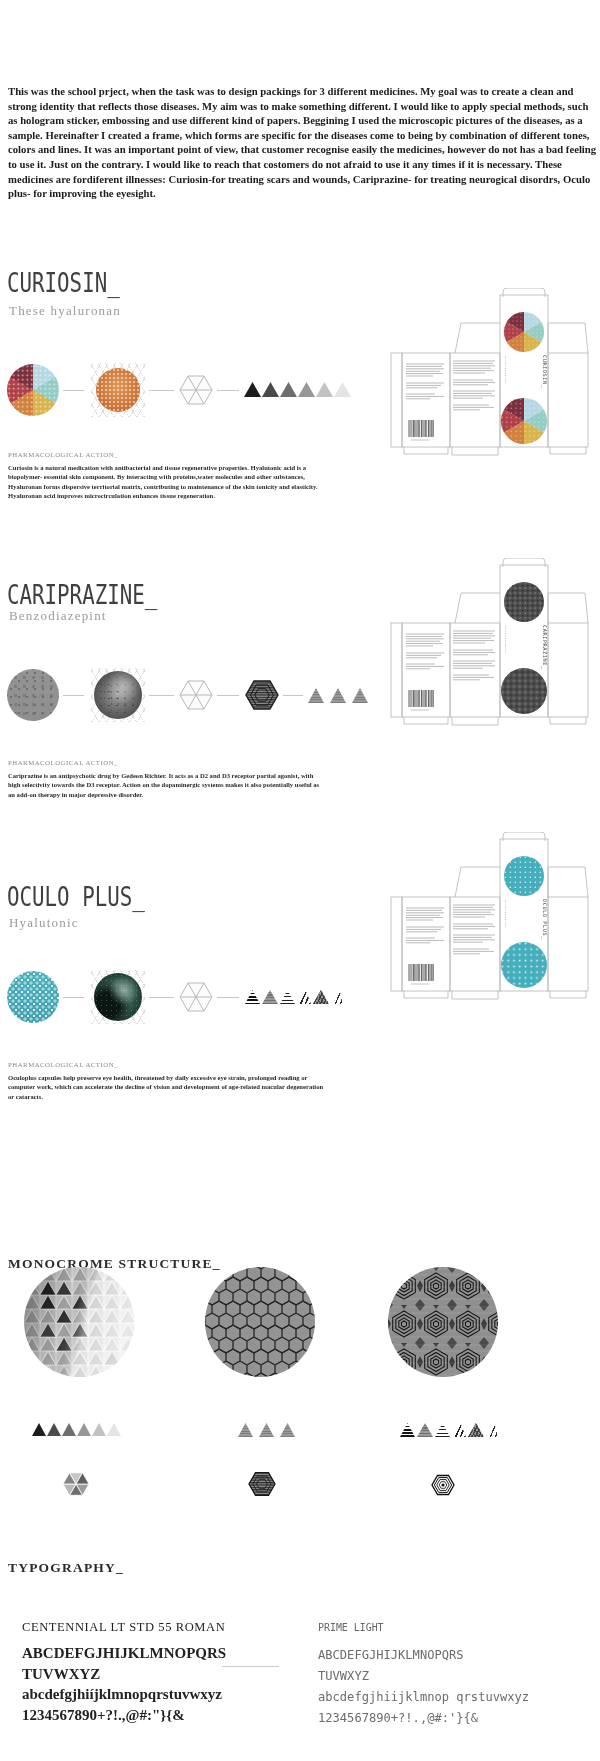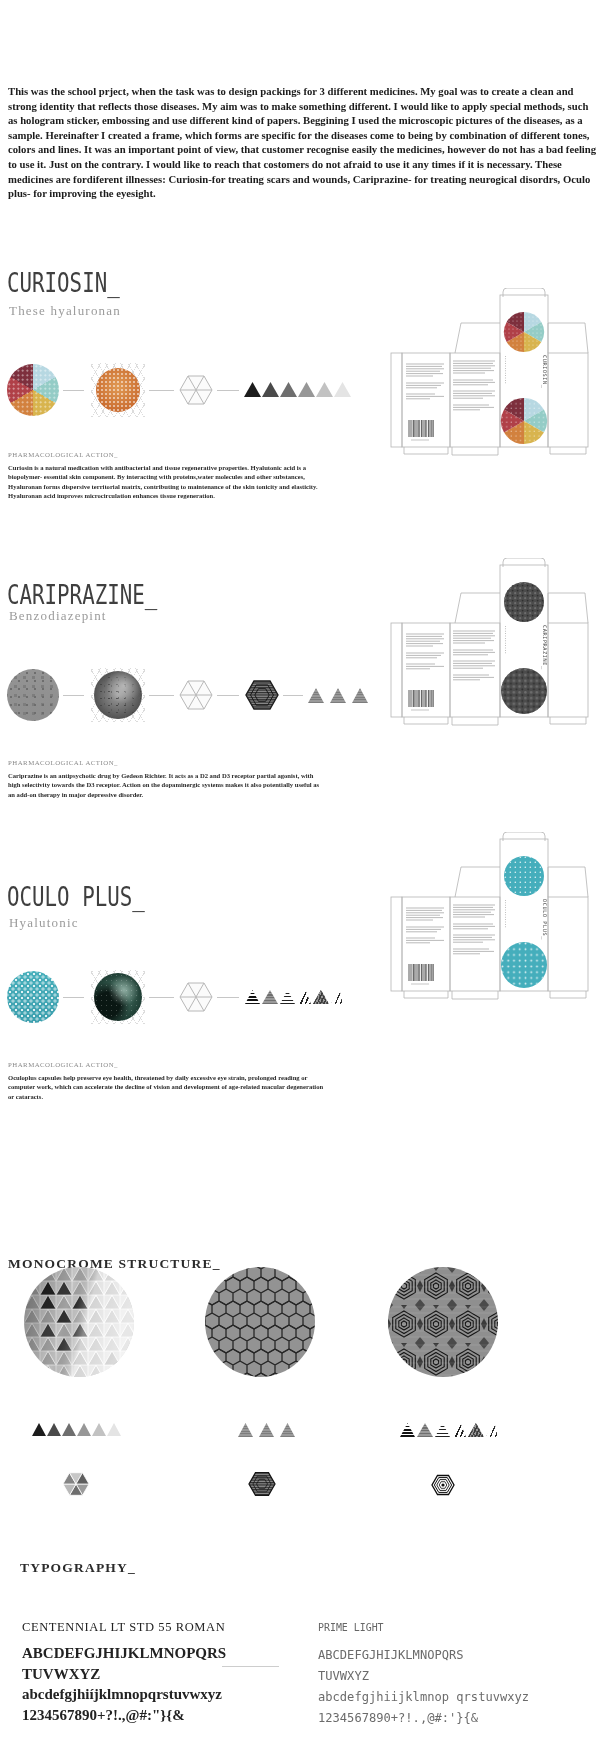--- a/index.html
+++ b/index.html
@@ -434,21 +434,21 @@
         <path d="M23 12 L17.5 21.5 L6.5 21.5 L1 12 L6.5 2.5 L17.5 2.5 Z" stroke-width="1.3"></path>
         <path d="M20.6 12 L16.3 19.4 L7.7 19.4 L3.4 12 L7.7 4.6 L16.3 4.6 Z" stroke-width="1"></path>
         <path d="M18.2 12 L15.1 17.4 L8.9 17.4 L5.8 12 L8.9 6.6 L15.1 6.6 Z" stroke-width="0.9"></path>
         <path d="M15.8 12 L13.9 15.3 L10.1 15.3 L8.2 12 L10.1 8.7 L13.9 8.7 Z" stroke-width="0.8"></path>
       </g>
       <circle cx="12" cy="12" r="1.6" fill="#111"></circle>
     </svg>
   </div>
 
   <div>
-    <div class="abs h-serif" style="left:20px;top:1560px;">TYPOGRAPHY_</div>
+    <div class="abs h-serif" style="left:8px;top:1560px;">TYPOGRAPHY_</div>
 
     <div class="abs fname-serif" style="left:22px;top:1620px;">CENTENNIAL LT STD 55 ROMAN</div>
     <div class="abs" style="left:22px;top:1643px;">
       <div class="spec-serif">ABCDEFGJHIJKLMNOPQRS</div>
       <div class="spec-serif">TUVWXYZ</div>
       <div class="spec-serif">abcdefgjhiíjklmnopqrstuvwxyz</div>
       <div class="spec-serif">1234567890+?!.,@#:"}{&amp;</div>
     </div>
 
     <div class="abs" style="left:222px;top:1666px;width:57px;height:1px;background:#cdcdcd;"></div>

